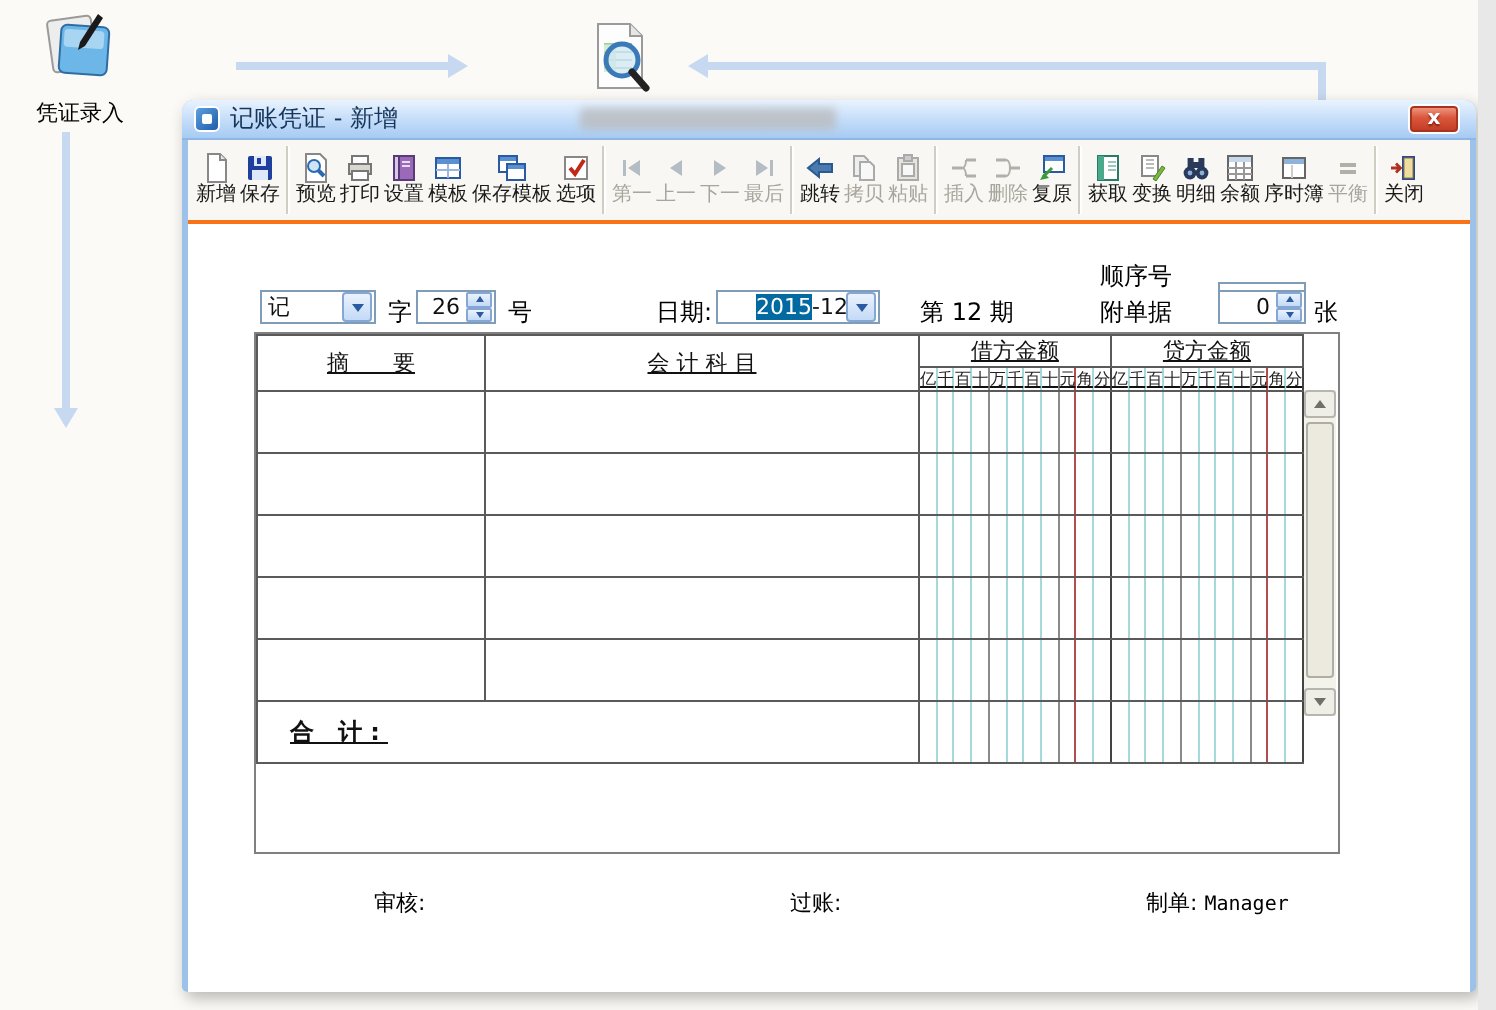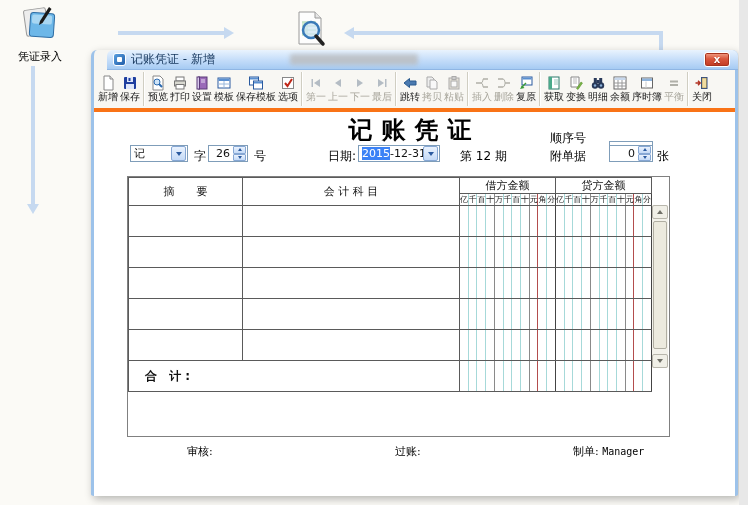--- a/index.html
+++ b/index.html
@@ -15,34 +15,34 @@
   .head-right{border-top:6px solid transparent;border-bottom:6px solid transparent;border-left:10px solid #c6d9f0;}
   .head-left{border-top:6px solid transparent;border-bottom:6px solid transparent;border-right:10px solid #c6d9f0;}
   .head-down{border-left:6px solid transparent;border-right:6px solid transparent;border-top:10px solid #c6d9f0;}
 
   
   .win{position:absolute;left:91px;top:50px;width:647px;height:446px;
        border:3px solid #9cc2ea;border-top:none;border-radius:6px 6px 3px 3px;
        background:#f6f5f1;box-shadow:2px 3px 8px rgba(0,0,0,.28);}
   .titlebar{position:absolute;left:-3px;top:0;right:-3px;height:20px;
        background:linear-gradient(180deg,#e9f3fe 0%,#c3dcf9 55%,#a6cbf3 100%);
-       border-radius:6px 6px 0 0;border-bottom:1px solid #8fb6e4;display:flex;align-items:center;padding:0 6px;margin-left:16px;}
+       border-radius:6px 6px 0 0;border-bottom:1px solid #8fb6e4;display:flex;align-items:center;padding:0 6px;}
   .win-ico{width:13px;height:13px;border-radius:3px;margin-right:5px;
        background:linear-gradient(135deg,#5aa0e0,#1f5ca8);border:1px solid #fff;position:relative;}
   .win-ico::after{content:"";position:absolute;left:3px;top:3px;width:5px;height:5px;background:#fff;border-radius:1px;}
   .title-text{font-size:12px;color:#15365c;white-space:nowrap;}
   .blur-patch{position:absolute;background:#b9b9b9;filter:blur(2px);opacity:.75;border-radius:2px;}
   .close-btn{position:absolute;right:5px;top:2px;width:26px;height:15px;border-radius:3px;
        background:linear-gradient(180deg,#f2a189 0%,#d9573d 45%,#c03a22 100%);
        border:1px solid #fff;box-shadow:inset 0 0 0 1px #b23а? ;display:flex;align-items:center;justify-content:center;
        color:#fff;font-size:10px;font-weight:bold;cursor:pointer;text-shadow:0 1px 1px #8a2010;}
 
   
   .toolbar{position:absolute;left:0;top:20px;width:641px;height:42px;background:#f8f7f3;
-       border-bottom:4px solid #f97316;display:flex;align-items:center;padding:1px 0 1px 3px;overflow:hidden;}
+       border-bottom:2px solid #f97316;display:flex;align-items:center;padding:1px 0 1px 3px;overflow:hidden;}
   .tb-btn{display:flex;flex-direction:column;align-items:center;justify-content:flex-start;
        padding:1px 1px;margin:0;min-width:22px;cursor:pointer;}
   .tb-btn svg{width:16px;height:16px;display:block;}
   .tb-lbl{font-size:10px;line-height:12px;color:#1a1a1a;white-space:nowrap;}
   .tb-btn.disabled{cursor:default;}
   .tb-btn.disabled .tb-lbl{color:#a8a69c;}
   .tb-sep{width:2px;height:34px;border-left:1px solid #d0cec2;border-right:1px solid #ffffff;margin:0 2px;}
 
   
   .form-area{position:absolute;left:0;top:62px;width:641px;height:384px;background:#fff;}
@@ -54,21 +54,21 @@
   .combo-text{flex:1;padding:0 3px;overflow:hidden;white-space:nowrap;}
   .combo-btn{width:15px;height:15px;margin:0;border:1px solid #86a7d4;border-radius:2px;
        background:linear-gradient(180deg,#eaf2fd,#c4daf7);display:flex;align-items:center;justify-content:center;cursor:pointer;}
   .tri-dn{width:0;height:0;border-left:3px solid transparent;border-right:3px solid transparent;border-top:4px solid #2a5aa0;}
   .tri-up{width:0;height:0;border-left:3px solid transparent;border-right:3px solid transparent;border-bottom:4px solid #2a5aa0;}
   .spin{width:13px;height:15px;display:flex;flex-direction:column;}
   .spin > div{flex:1;border:1px solid #86a7d4;border-radius:1px;background:linear-gradient(180deg,#eaf2fd,#c4daf7);
        display:flex;align-items:center;justify-content:center;cursor:pointer;}
   .spin .tri-up{border-bottom-width:3px;border-left-width:2.5px;border-right-width:2.5px;}
   .spin .tri-dn{border-top-width:3px;border-left-width:2.5px;border-right-width:2.5px;}
-  .sel{background:#3b82f6;color:#fff;}
+  .sel{background:#0369a1;color:#fff;margin-left:16px;}
 
   
   .grid-wrap{position:absolute;left:33px;top:122px;width:543px;height:261px;border:1px solid #808080;background:#fff;}
   table.vgrid{border-collapse:collapse;table-layout:fixed;width:524px;font-size:11px;}
   .vgrid td,.vgrid th{border:1px solid #5a5a5a;padding:0;font-weight:normal;}
   .vgrid col.c-sum{width:114px;} .vgrid col.c-acct{width:217px;}
   .vgrid th.grp-hdr{height:14px;font-size:11px;}
   .vgrid tr.digit-hdr th{height:12px;font-size:8px;line-height:8px;text-align:center;color:#222;}
   .vgrid .dg{border-left:none;border-right:1px solid #a6d9d9;}
   .vgrid .dg.d3,.vgrid .dg.d7{border-right-color:#8a8a8a;}
@@ -399,21 +399,20 @@
               <rect x="8" y="3" width="4.5" height="10" fill="#f0dca0" stroke="#8a7a40" stroke-width=".5"></rect>
               <path d="M1.5 8h4.5M4 5.8L6.2 8 4 10.2" stroke="#b03020" stroke-width="1.4" fill="none"></path>
             </svg>
           </span>
         <span class="tb-lbl">关闭</span>
       </div>
     </div>
 
     <div class="form-area">
 
-      <div class="form-title">记账凭证</div>
 
       <div class="fld-label" style="left:456px;top:18px;">顺序号</div>
       <div class="txtbox" style="left:515px;top:29px;width:44px;justify-content:center;">
         <span>577</span>
       </div>
 
       <div class="txtbox" style="left:36px;top:33px;width:58px;padding-right:1px;">
         <span class="combo-text">记</span>
         <span class="combo-btn">
             <span class="tri-dn"></span>
@@ -449,21 +448,21 @@
           <div>
               <span class="tri-up"></span>
             </div>
           <div>
               <span class="tri-dn"></span>
             </div>
         </span>
       </div>
       <div class="fld-label" style="left:563px;top:36px;">张</div>
 
-      <div class="grid-wrap" style="top:64px;">
+      <div class="grid-wrap" style="top:54px;text-decoration:underline;">
         <table class="vgrid">
           <colgroup>
             <col class="c-sum">
               <col class="c-acct">
           </colgroup>
           <thead>
             <tr>
               <th rowspan="2">摘　　要</th>
               <th rowspan="2">会  计  科  目</th>
               <th colspan="11" class="grp-hdr">借方金额</th>

